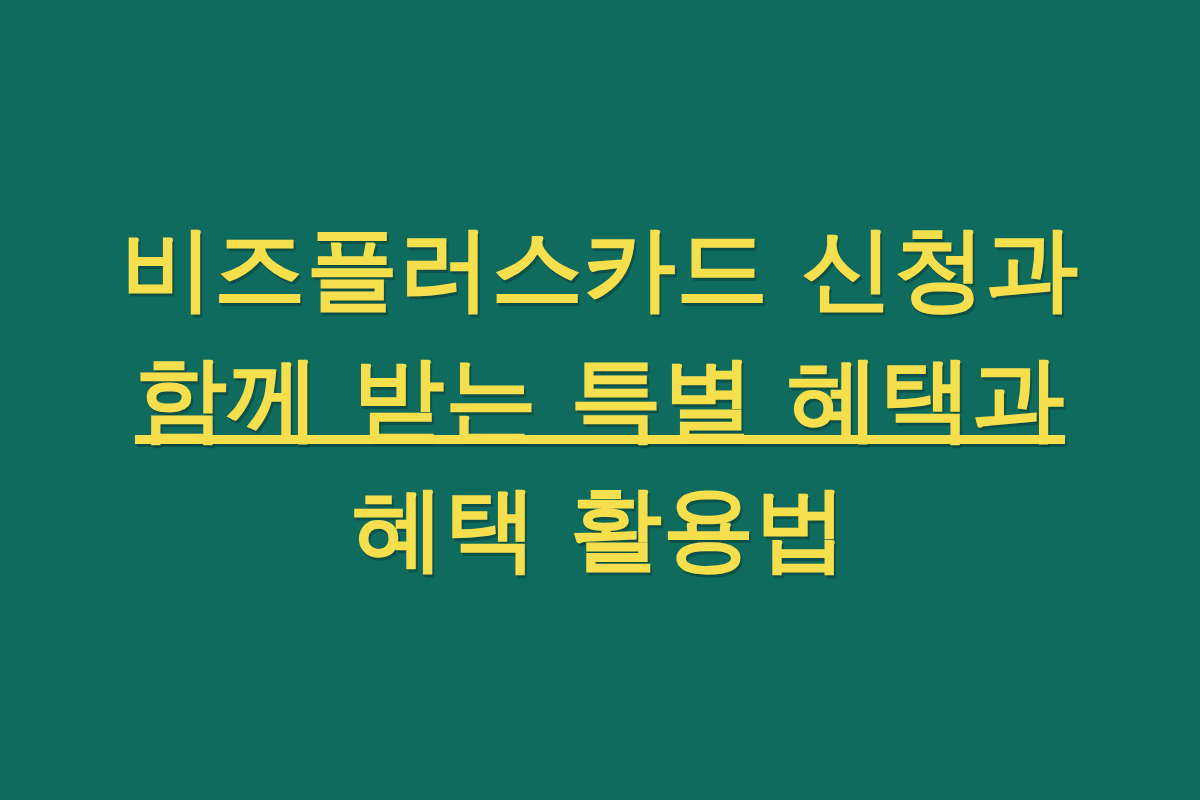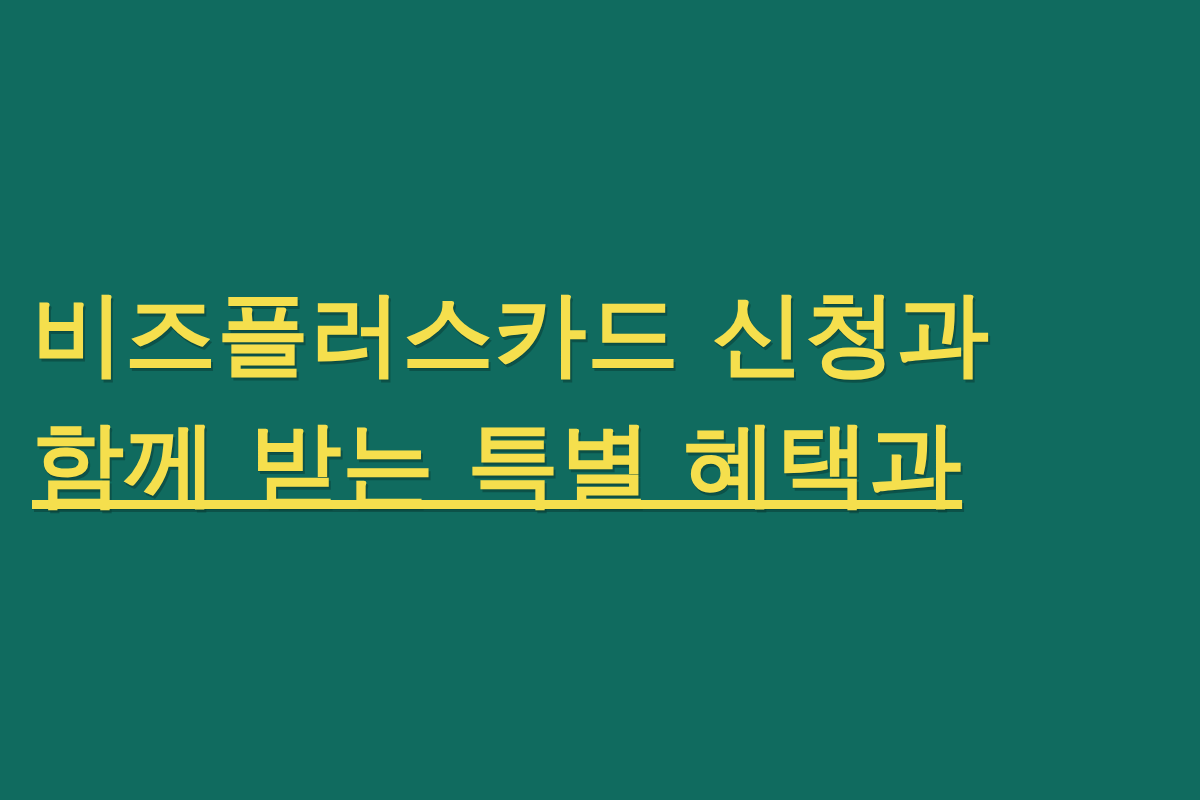--- a/index.html
+++ b/index.html
@@ -22,23 +22,23 @@
     box-sizing: border-box;
     display: flex;
     align-items: center;
     justify-content: center;
     
     background-color: #106B5F;
   }
 
   #title-block {
     width: 100%;
-    padding: 0 32px;
+    padding: 0 44px;
     box-sizing: border-box;
-    text-align: left;
+    text-align: center;
     
     transform: translateY(-1px);
   }
 
   .title-line {
     display: block;
     font-family: "DejaVu Sans", "Liberation Sans", sans-serif;
     font-weight: 700;
     font-size: 92px;
     line-height: 130px;
@@ -58,15 +58,16 @@
 <body>
 
 <div id="thumbnail-card" style="background-color: rgb(16, 107, 95);">
 
   <div id="title-block">
 
     <span class="title-line" style="color: rgb(245, 223, 77);">비즈플러스카드 신청과</span>
 
     <span class="title-line" style="color: rgb(245, 223, 77); text-decoration: underline;">함께 받는 특별 혜택과</span>
 
+    <span class="title-line" style="color: rgb(245, 223, 77);">혜택 활용법</span>
 
   </div>
 </div>
 
 </body></html>

